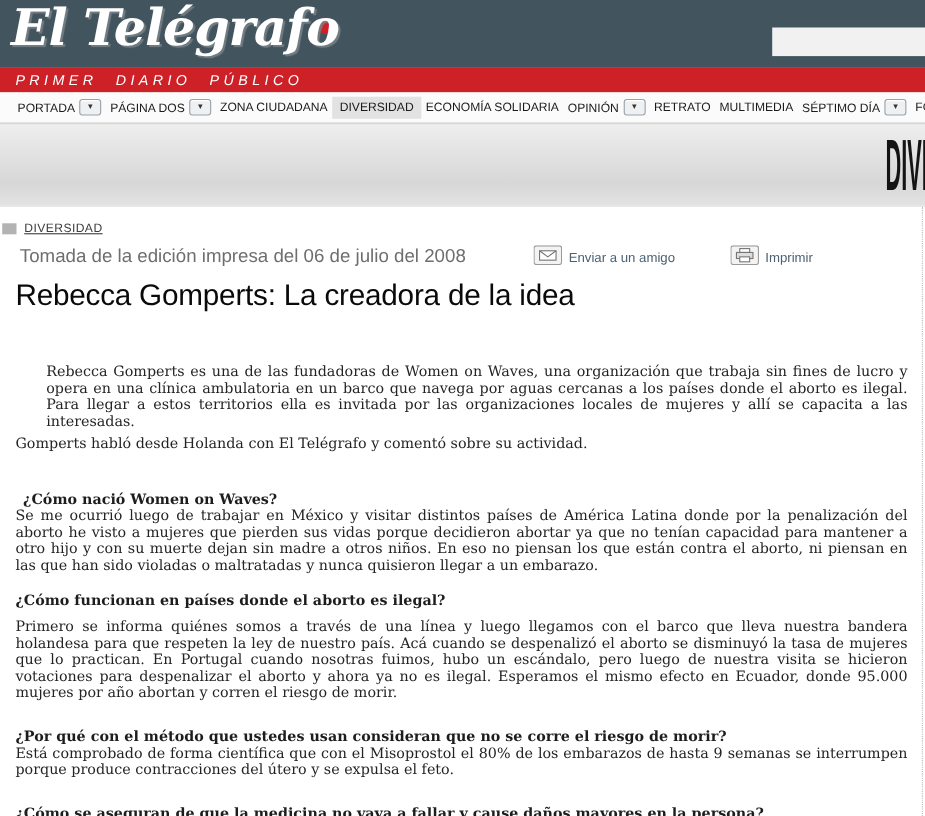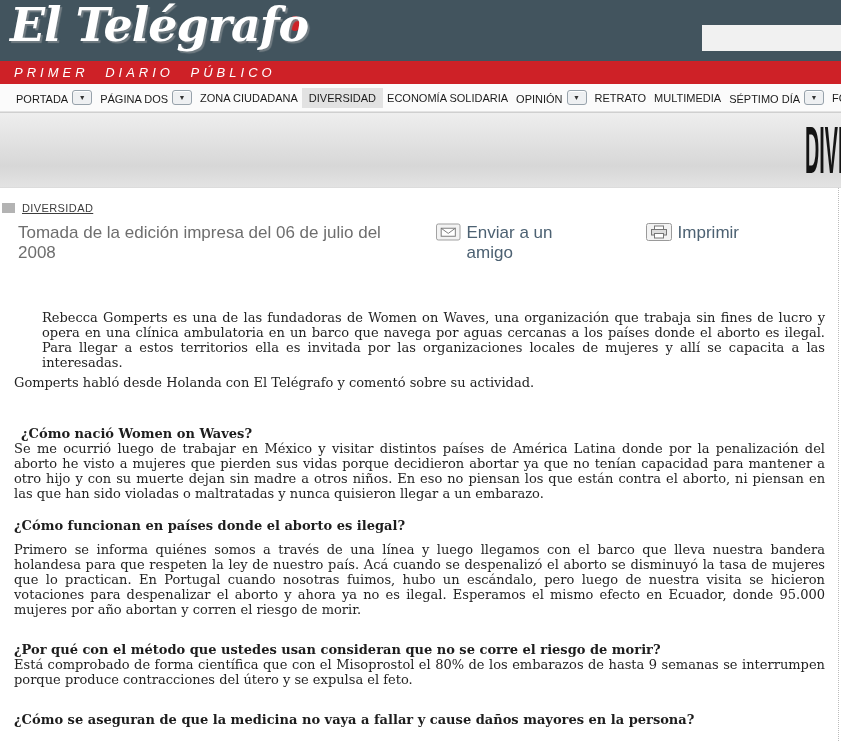--- a/index.html
+++ b/index.html
@@ -50,22 +50,22 @@
 
   .section-row { margin-left:-12px; display:flex; align-items:center; gap:7px; }
   .section-square { width:13px; height:10px; background:#b3b3b3; }
   .section-link { font-size:11px; color:#3d3d3d; text-decoration:underline;
                   letter-spacing:0.4px; cursor:pointer; }
 
   .meta-row { display:flex; justify-content:space-between; align-items:flex-start;
               margin-top:9px; }
   .dateline { font-size:17px; color:#6e6e6e; padding-left:4px; }
   .actions { display:flex; gap:26px; padding-right:86px; }
-  .action { display:flex; align-items:flex-start; gap:6px; cursor:pointer;
-            font-size:17px; color:#4c6172;padding-left:24px; }
+  .action { display:flex; align-items:flex-end; gap:6px; cursor:pointer;
+            font-size:12px; color:#4c6172;padding-left:24px; }
   .icon-btn { width:26px; height:18px; }
 
   .article-title { font-size:27px; color:#0a0a0a; margin-top:10px;
                    font-weight:normal; letter-spacing:-0.2px; }
 
   .bodycopy { font-family:"DejaVu Serif", serif; font-size:13px; line-height:15px;
               color:#232323; text-align:justify; }
   .intro-1 { margin-top:47px;margin-left:28px; }
   .intro-2 { margin-top:5px; }
   .qa { margin-top:0; }
@@ -154,20 +154,21 @@
           <rect x="0.5" y="0.5" width="25" height="17" rx="2" fill="#f3f3f3" stroke="#9a9a9a"></rect>
           <rect x="8.5" y="3" width="9" height="3.5" fill="#fff" stroke="#767676"></rect>
           <rect x="5.5" y="6.5" width="15" height="5.5" fill="#ddd" stroke="#767676"></rect>
           <rect x="8.5" y="10.5" width="9" height="4.5" fill="#fff" stroke="#767676"></rect>
         </svg>
         <span>Imprimir</span>
       </span>
     </div>
   </div>
 
+  <h1 class="article-title">Rebecca Gomperts: La creadora de la idea</h1>
 
   <p class="bodycopy intro-1">Rebecca Gomperts es una de las fundadoras de Women on Waves, una organización que trabaja sin fines de lucro y opera en una clínica ambulatoria en un barco que navega por aguas cercanas a los países donde el aborto es ilegal. Para llegar a estos territorios ella es invitada por las organizaciones locales de mujeres y allí se capacita a las interesadas.</p>
   <p class="bodycopy intro-2">Gomperts habló desde Holanda con El Telégrafo y comentó sobre su actividad.</p>
 
   <div class="qa qa-0">
     <p class="bodycopy q">¿Cómo nació Women on Waves?</p>
     <p class="bodycopy a">Se me ocurrió luego de trabajar en México y visitar distintos países de América Latina donde por la penalización del aborto he visto a mujeres que pierden sus vidas porque decidieron abortar ya que no tenían capacidad para mantener a otro hijo y con su muerte dejan sin madre a otros niños. En eso no piensan los que están contra el aborto, ni piensan en las que han sido violadas o maltratadas y nunca quisieron llegar a un embarazo.</p>
   </div>
 
   <div class="qa qa-1">

